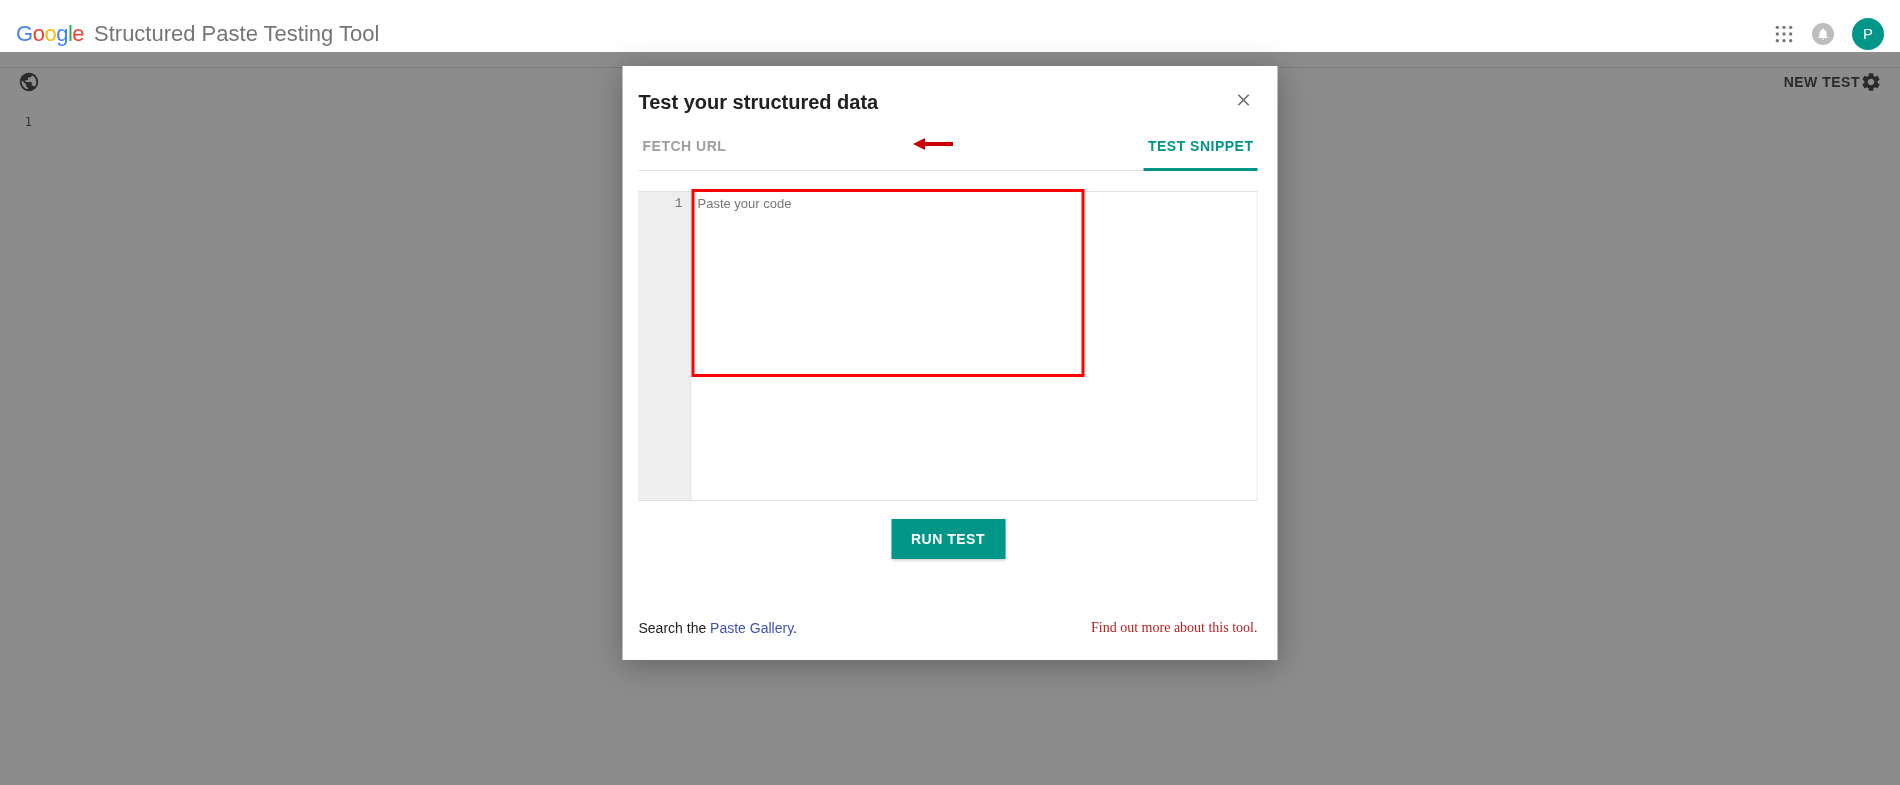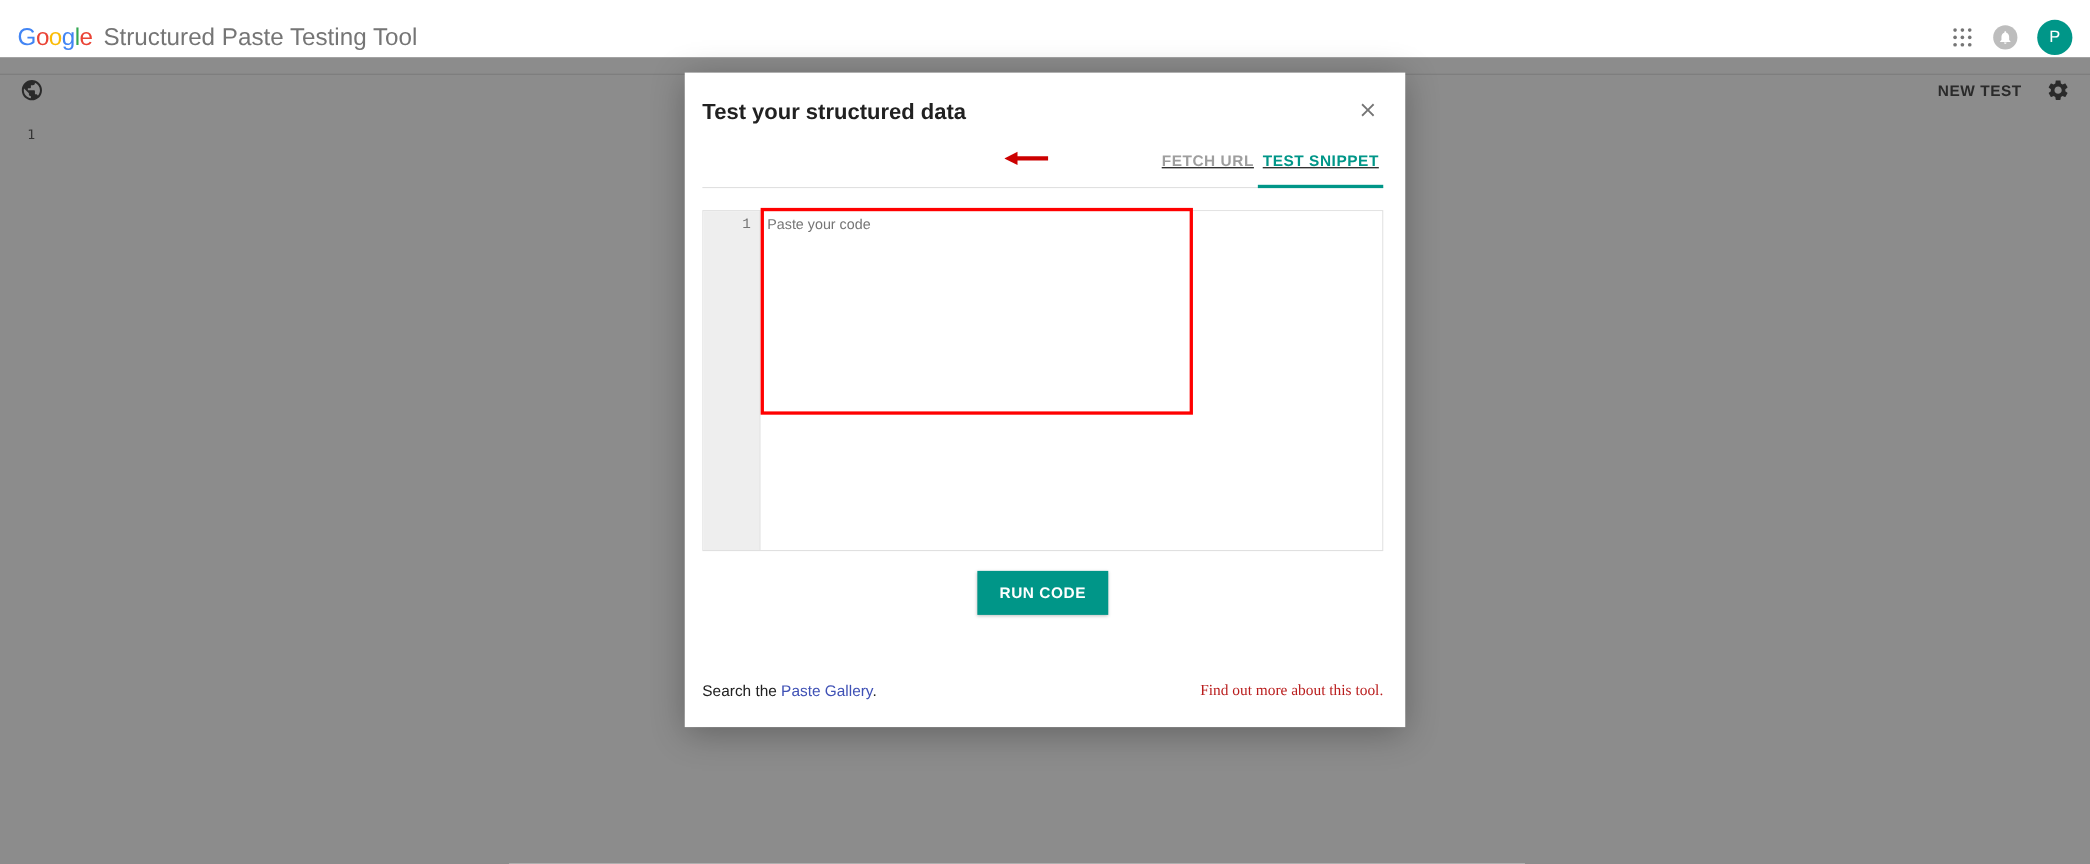--- a/index.html
+++ b/index.html
@@ -69,21 +69,21 @@
       display: flex;
       align-items: center;
       padding: 0 18px;
     }
     .globe-icon {
       width: 22px; height: 22px;
       color: #2a2a2a;
     }
     .toolbar-right {
       margin-left: auto;
-      display: flex; align-items: center; gap: 22px;
+      display: flex; align-items: center; 
     }
     .new-test-btn {
       font-size: 14px;
       font-weight: 600;
       color: #2a2a2a;
       letter-spacing: 0.5px;
       cursor: pointer;
     }
     .gear-icon {
       width: 22px; height: 22px;
@@ -134,23 +134,23 @@
       color: #212121;
     }
     .close-btn {
       width: 24px; height: 24px;
       color: #757575;
       cursor: pointer;
     }
 
     .tabs {
       display: flex;
-      justify-content: flex-end;
+      justify-content: space-between;
       border-bottom: 1px solid #e0e0e0;
-      text-decoration: underline;
+      gap: 60px;
     }
     .tab {
       padding: 14px 4px;
       font-size: 14px;
       font-weight: 600;
       letter-spacing: 0.5px;
       color: #9e9e9e;
       cursor: pointer;
       border-bottom: 3px solid transparent;
       margin-bottom: -1px;
@@ -309,21 +309,21 @@
   <div class="code-box-wrap">
     <div class="code-box">
       <div class="code-gutter">
         <div class="code-gutter-num">1</div>
       </div>
       <textarea class="code-textarea" placeholder="Paste your code" style=""></textarea>
     </div>
     <div class="red-highlight"></div>
   </div>
 
-  <button class="run-btn">RUN CODE</button>
+  <button class="run-btn">RUN TEST</button>
 
   <div class="modal-footer">
     <span class="footer-left">
       <span>Search the </span><a>Paste Gallery</a><span>.</span>
     </span>
     <span class="footer-right">
       <a>Find out more about this tool.</a>
     </span>
   </div>
 </div>

